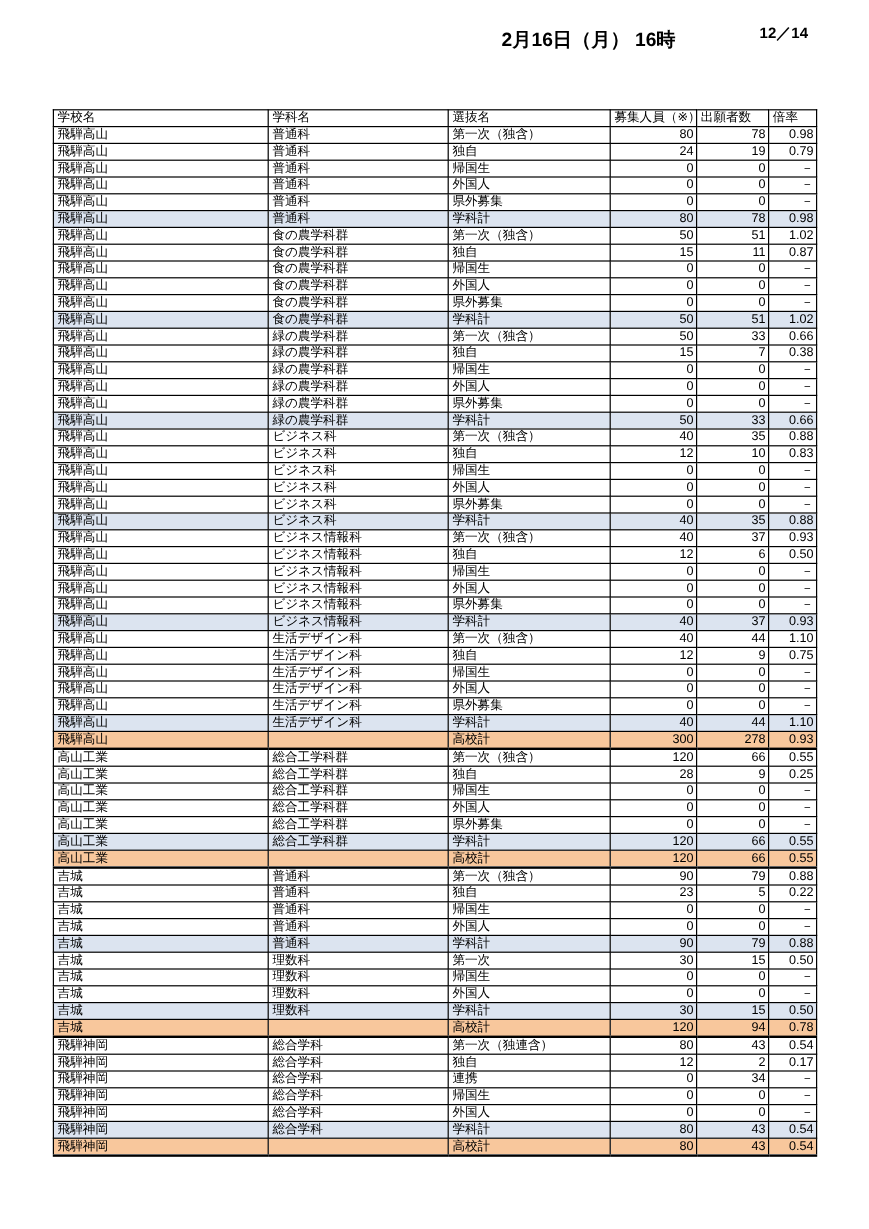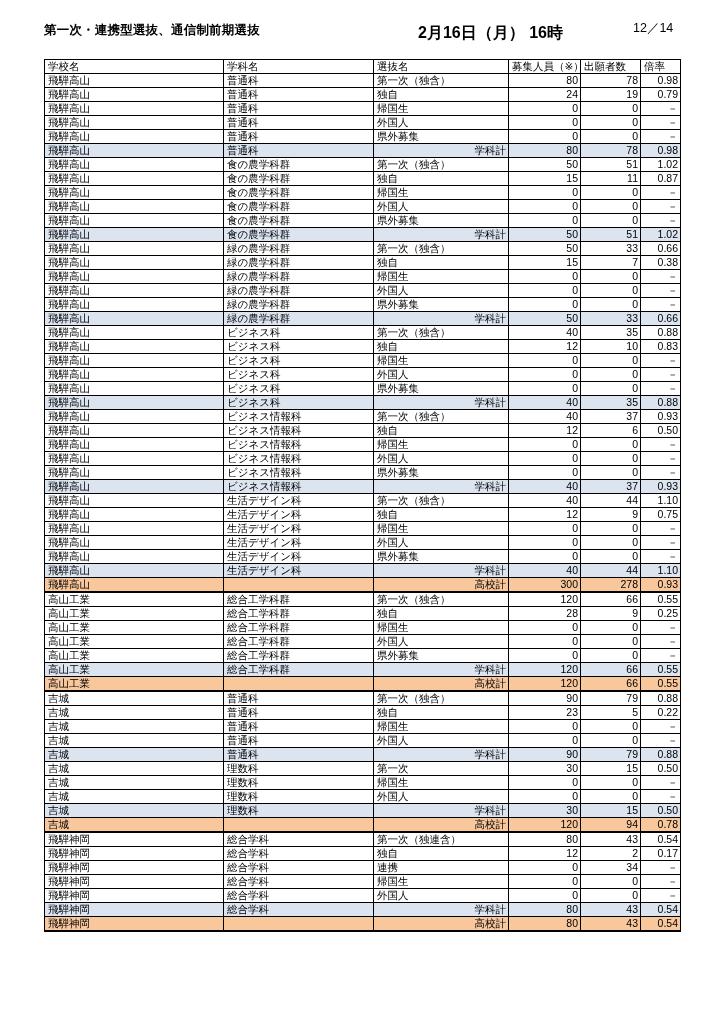--- a/index.html
+++ b/index.html
@@ -46,36 +46,37 @@
     top: 1px;
     font-size: 16px;
     font-weight: bold;
     white-space: nowrap;
   }
   .doc-page {
     position: absolute;
     left: 633px;
     top: -2px;
     font-size: 12.5px;
-    font-weight: normal;
+    font-weight: bold;
     white-space: nowrap;
   }
 
   
   .table-wrap {
     position: absolute;
     left: 44px;
     top: 59px;
     width: 636px;
   }
   table.grid {
     border-collapse: collapse;
     table-layout: fixed;
     width: 636px;
     font-size: 10.5px;
+    margin-top: 32px;
   }
   table.grid col.c-school  { width: 179px; }
   table.grid col.c-dept    { width: 150px; }
   table.grid col.c-sel     { width: 135px; }
   table.grid col.c-quota   { width: 72px; }
   table.grid col.c-appl    { width: 60px; }
   table.grid col.c-ratio   { width: 40px; }
 
   table.grid th,
   table.grid td {
@@ -91,21 +92,20 @@
   }
   table.grid th {
     text-align: left;
     background: #ffffff;
   }
   td.num, th.num {
     text-align: right;
     padding-right: 4px;
   }
   td.sel-total {
-    text-align: right;
     padding-right: 2px;
   }
 
   
   tr.subtotal td {
     background: #dce4f0;
   }
   
   tr.schooltotal td {
     background: #f8c79c;
@@ -135,21 +135,20 @@
   td.last-col, th.last-col {
     border-right: 2px solid #000;
   }
 </style>
 </head>
 <body>
 
 <div id="page">
 
   <div class="doc-header">
-    <div class="doc-title">第一次・連携型選抜、通信制前期選抜</div>
     <div class="doc-date">2月16日（月） 16時</div>
     <div class="doc-page">12／14</div>
   </div>
 
   <div class="table-wrap">
     <table class="grid">
       <colgroup>
         <col class="c-school">
         <col class="c-dept">
         <col class="c-sel">

